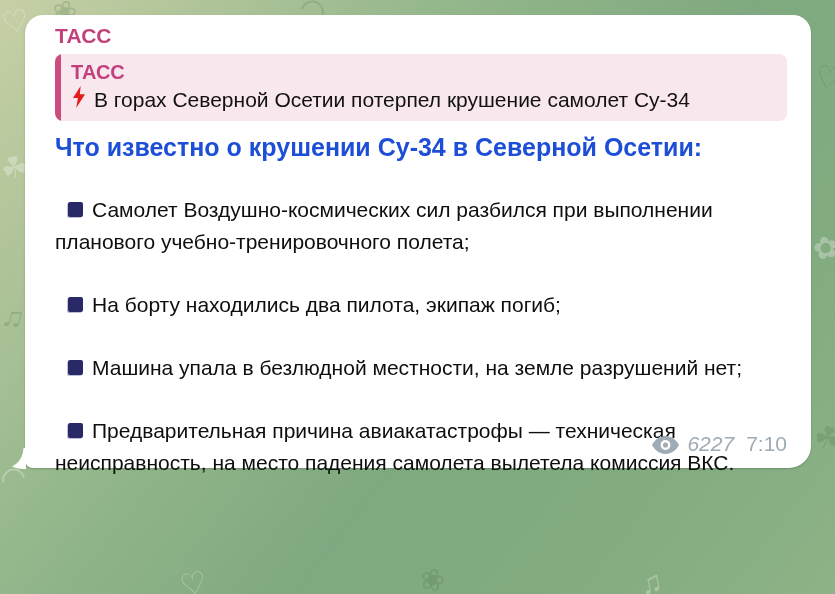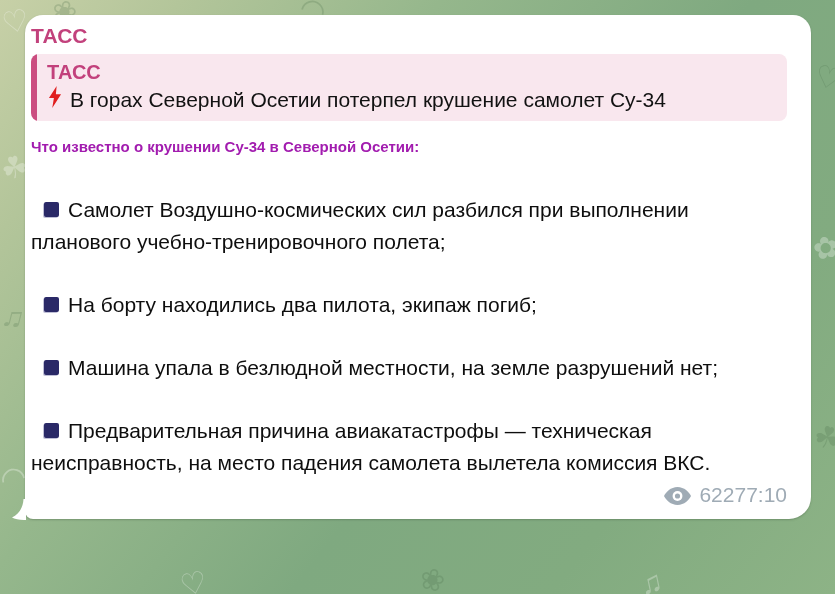--- a/index.html
+++ b/index.html
@@ -34,26 +34,26 @@
   .doodle:nth-of-type(8)  { left: 814px; top: 420px; }
   .doodle:nth-of-type(9)  { left: 180px; top: 566px; }
   .doodle:nth-of-type(10) { left: 420px; top: 562px; }
   .doodle:nth-of-type(11) { left: 640px; top: 566px; }
   .doodle:nth-of-type(12) { left: 300px; top: -8px; }
 
   
   .bubble {
     position: absolute;
     left: 25px; top: 15px;
-    width: 786px; height: 504px;
+    width: 786px; height: 453px;
     background: #ffffff;
     border-radius: 18px 18px 22px 8px;
     box-shadow: 0 1px 2px rgba(62, 85, 60, 0.35);
     box-sizing: border-box;
-    padding: 7px 24px 12px 6px;
+    padding: 7px 24px 12px 30px;
   }
   .bubble-tail {
     position: absolute;
     left: -13px; bottom: -1px;
     width: 14px; height: 21px;
   }
 
   .channel-name {
     color: #c2417c;
     font-size: 21px;
@@ -95,23 +95,23 @@
   }
   .reply-snippet .bolt { flex: 0 0 auto; margin-right: 7px; margin-top: 1px; }
   .reply-snippet .snippet-text {
     overflow: hidden;
     text-overflow: ellipsis;
   }
 
   
   .msg-heading {
     margin: 11px 0 32px 0;
-    font-size: 15px;
+    font-size: 25px;
     font-weight: bold;
-    color: #a21caf;
+    color: #1d4ed8;
     line-height: 30px;
   }
   .para {
     margin: 0 0 31px 0;
     font-size: 21px;
     color: #0e0e0e;
     line-height: 32px;
   }
   .para:last-of-type { margin-bottom: 16px; }
   .sq {
@@ -127,21 +127,21 @@
   .msg-footer {
     position: absolute;
     right: 24px; bottom: 12px;
     display: flex;
     align-items: center;
     color: #9fabb5;
     font-size: 21px;
     line-height: 24px;
   }
   .msg-footer .eye { margin-right: 8px; margin-top: 2px; }
-  .msg-footer .views { margin-right: 0; }
+  .msg-footer .views { margin-right: 12px; font-style: italic; }
 </style>
 </head>
 <body>
 
 <div class="chat-bg" id="chat-bg">
     <span class="doodle">♡</span>
     <span class="doodle">❀</span>
     <span class="doodle">☘</span>
     <span class="doodle">♫</span>
     <span class="doodle">◠</span>

